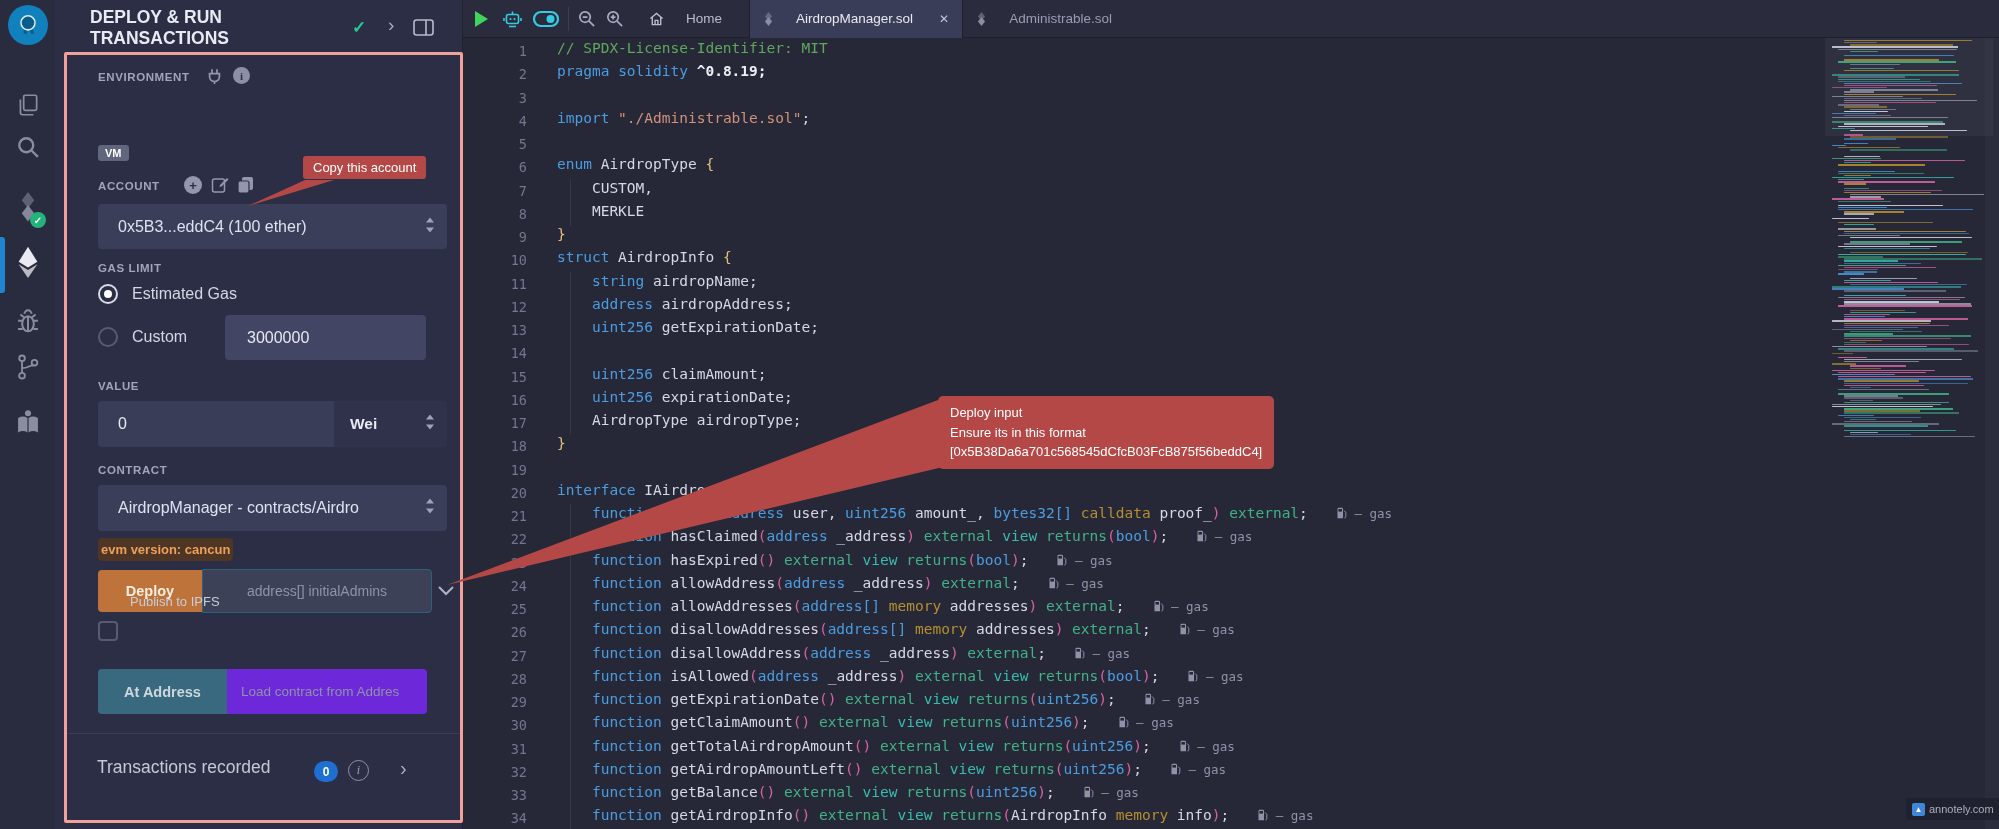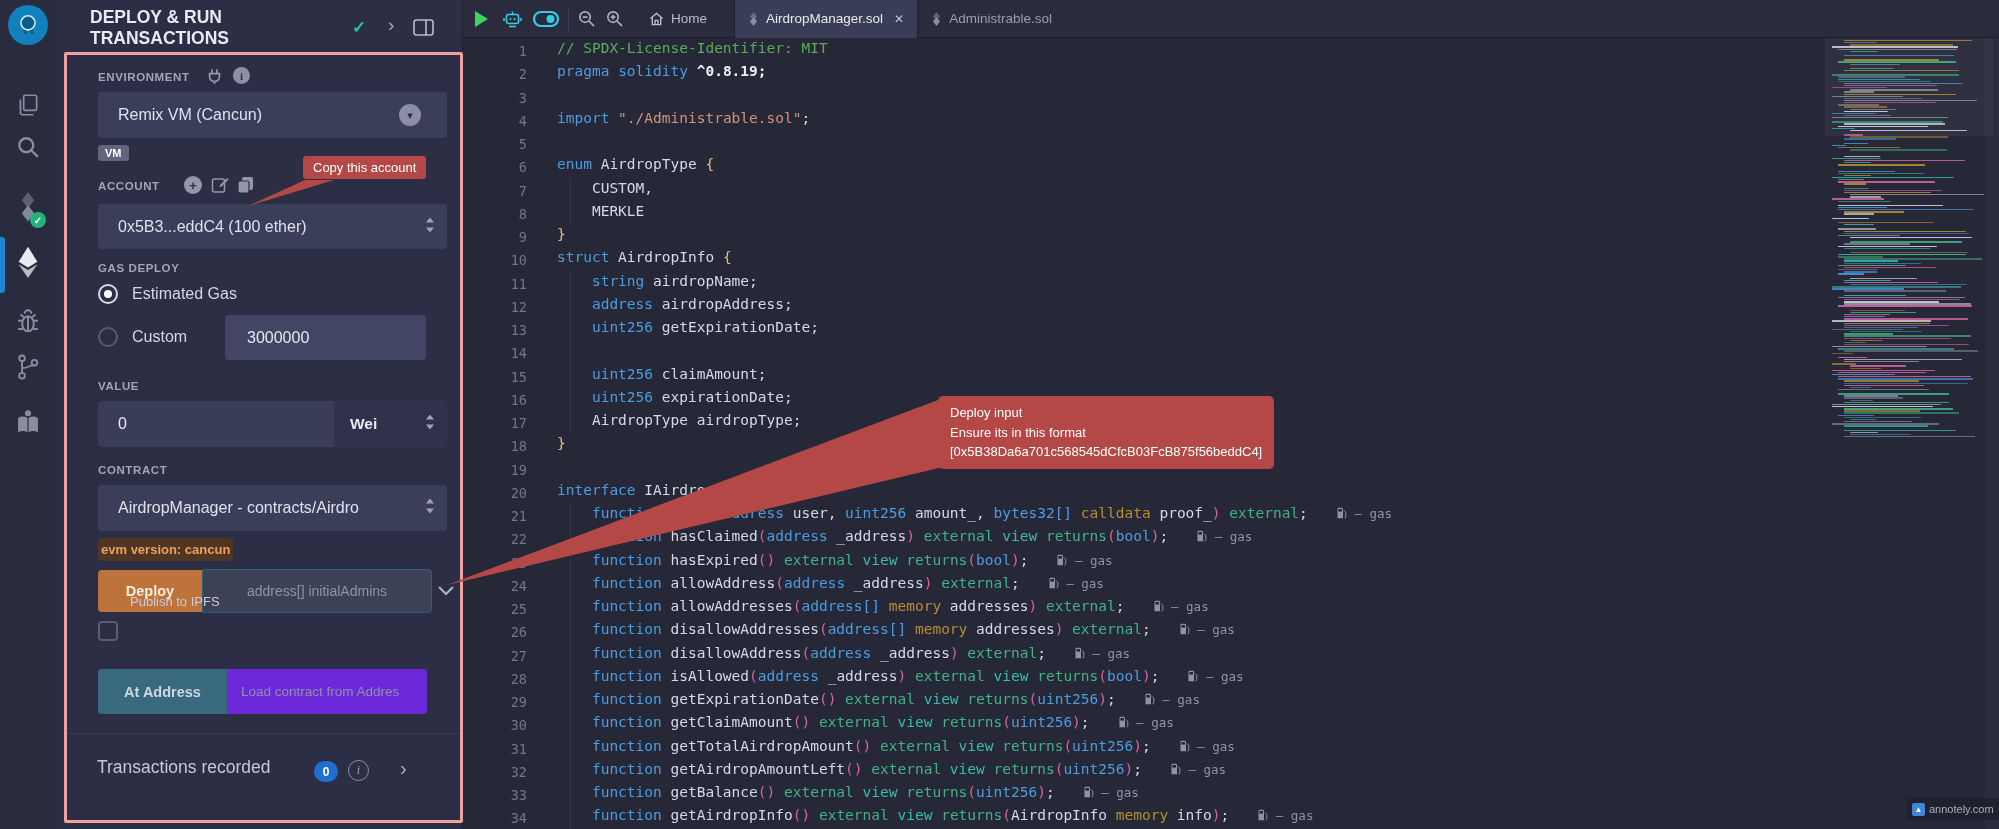--- a/index.html
+++ b/index.html
@@ -61,21 +61,21 @@
        color:#fff;font-size:12px;font-weight:bold;display:flex;align-items:center;justify-content:center;padding:0 4px;}
   #tx-info{position:absolute;left:293px;top:760px;width:21px;height:21px;border:1.5px solid #8f92a9;border-radius:50%;
        color:#9fa2b6;font-size:12px;display:flex;align-items:center;justify-content:center;font-style:italic;cursor:pointer;font-family:"Liberation Serif",serif;}
   #tx-chevron{position:absolute;left:345px;top:757px;font-size:20px;color:#a9acbe;cursor:pointer;}
 
   
   #topbar{position:absolute;left:463px;top:0;right:0;height:38px;background:#2a2c3e;border-bottom:1px solid #1d1f2c;
        display:flex;align-items:center;z-index:4;}
   .tb-ic{display:flex;align-items:center;justify-content:center;cursor:pointer;}
   .tb-sep{width:1px;height:24px;background:#3c3e54;margin:0 8px;}
-  .tab{height:38px;display:flex;align-items:center;gap:7px;padding:0 13px;font-size:13.5px;cursor:pointer;white-space:nowrap;}
+  .tab{height:38px;display:flex;align-items:center;gap:22px;padding:0 13px;font-size:13.5px;cursor:pointer;white-space:nowrap;}
   .tab.home{color:#b9bcc9;margin-left:12px;}
   .tab.active{background:#3a3d57;border-left:1px solid #1e2030;border-right:1px solid #1e2030;color:#e8e9f1;margin-left:14px;}
   .tab.inactive{color:#9a9db2;}
   .tab .close{font-size:12px;color:#c3c5d2;margin-left:4px;}
 
   
   #editor{position:absolute;left:463px;top:38px;right:0;bottom:0;background:#262838;overflow:hidden;}
   #code-lines{position:absolute;left:0;top:2px;right:0;}
   .code-line{display:flex;height:23.25px;line-height:23.25px;cursor:text;}
   .gut{width:64px;flex:0 0 64px;text-align:right;color:#73768f;font:13.5px "DejaVu Sans Mono",monospace;line-height:23.25px;}
@@ -177,24 +177,20 @@
         </svg>
     </span>
 
     <span class="lbl" style="left:43px;top:71px">ENVIRONMENT</span>
     <span class="mini-ic" style="left:152px;top:68px">
       <svg width="15" height="16" viewBox="0 0 12 13" fill="none" stroke="#9396ad" stroke-width="1.4">
           <path d="M4 1v3M8 1v3M2 4.5h8V7a4 4 0 0 1-8 0ZM6 11v2"></path>
         </svg>
     </span>
     <span class="mini-ic" style="left:178px;top:67px;width:17px;height:17px;border-radius:50%;background:#8c8fa5;color:#2c2e45;font-size:11px;font-weight:bold;display:flex;align-items:center;justify-content:center;font-family:'Liberation Serif',serif">i</span>
-    <div class="sel" style="top:92px">
-      <span>Remix VM (Cancun)</span>
-      <span style="position:absolute;right:26px;top:12px;width:22px;height:22px;border-radius:50%;background:#8b8ea4;color:#2c2e45;font-size:11px;display:flex;align-items:center;justify-content:center">▾</span>
-    </div>
     <span class="badge-vm">VM</span>
 
     <span class="lbl" style="left:43px;top:180px">ACCOUNT</span>
     <span class="mini-ic" style="left:129px;top:176px;width:18px;height:18px;border-radius:50%;background:#9396ad;color:#2c2e45;font-size:13px;font-weight:bold;display:flex;align-items:center;justify-content:center">+</span>
     <span class="mini-ic" style="left:156px;top:176px">
       <svg width="18" height="18" viewBox="0 0 18 18" fill="none" stroke="#9396ad" stroke-width="1.5">
           <rect x="1.5" y="3" width="12" height="13" rx="2"></rect>
           <path d="M9 9 16 2l1.5 1.5L10.5 10.5 8.5 11Z" fill="#9396ad" stroke="none"></path>
         </svg>
     </span>
@@ -205,21 +201,21 @@
         </svg>
     </span>
     <div class="sel" style="top:204px;height:45px">
       <span>0x5B3...eddC4 (100 ether)</span>
       <span class="spin"><svg width="10" height="15" viewBox="0 0 10 15" fill="#9fa2b8">
             <path d="M5 0 9 5H1Z"></path>
             <path d="M5 15 1 10h8Z"></path>
           </svg></span>
     </div>
 
-    <span class="lbl" style="left:43px;top:262px">GAS DEPLOY</span>
+    <span class="lbl" style="left:43px;top:262px">GAS LIMIT</span>
     <div class="radio on" style="top:284px"></div>
     <span class="radio-lbl" style="top:285px">Estimated Gas</span>
     <div class="radio off" style="top:327px"></div>
     <span class="radio-lbl" style="top:328px">Custom</span>
     <input id="gas-custom-input" class="tinput" value="3000000" style="">
 
     <span class="lbl" style="left:43px;top:380px">VALUE</span>
     <input id="value-input" class="tinput" value="0" style="">
     <div id="value-unit">
       <span>Wei</span>

